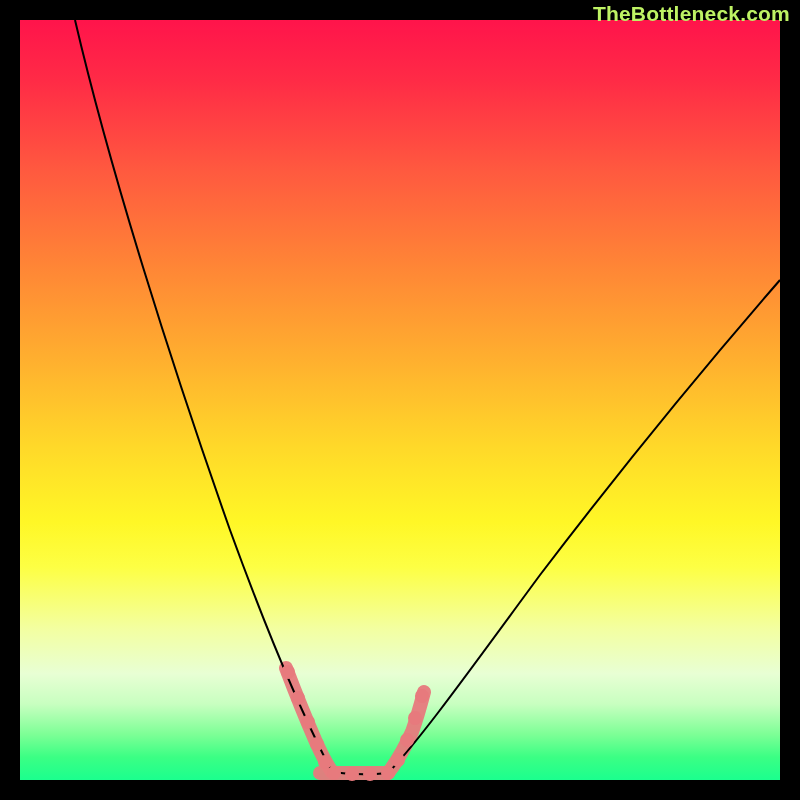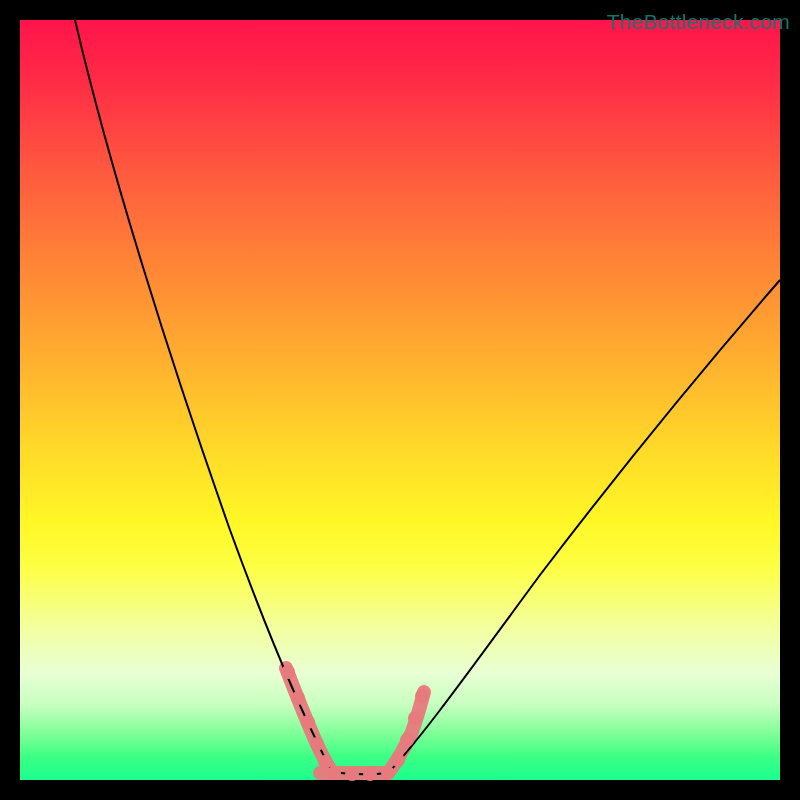--- a/index.html
+++ b/index.html
@@ -29,25 +29,25 @@
       #f3ffa0 80%,
       #e8ffd4 86%,
       #c8ffc0 90%,
       #7dff96 94%,
       #3bff84 97%,
       #1bff8e 100%
     );
   }
   .watermark {
     position: absolute;
-    top: 10px;
+    top: 2px;
     right: 10px;
-    color: #0f766e;
+    color: #bef264;
     font-size: 21px;
-    font-weight: 400;
+    font-weight: 700;
     letter-spacing: 0.2px;
     z-index: 10;
   }
   svg.plot {
     position: absolute;
     left: 20px;
     top: 20px;
     width: 760px;
     height: 760px;
     overflow: visible;

